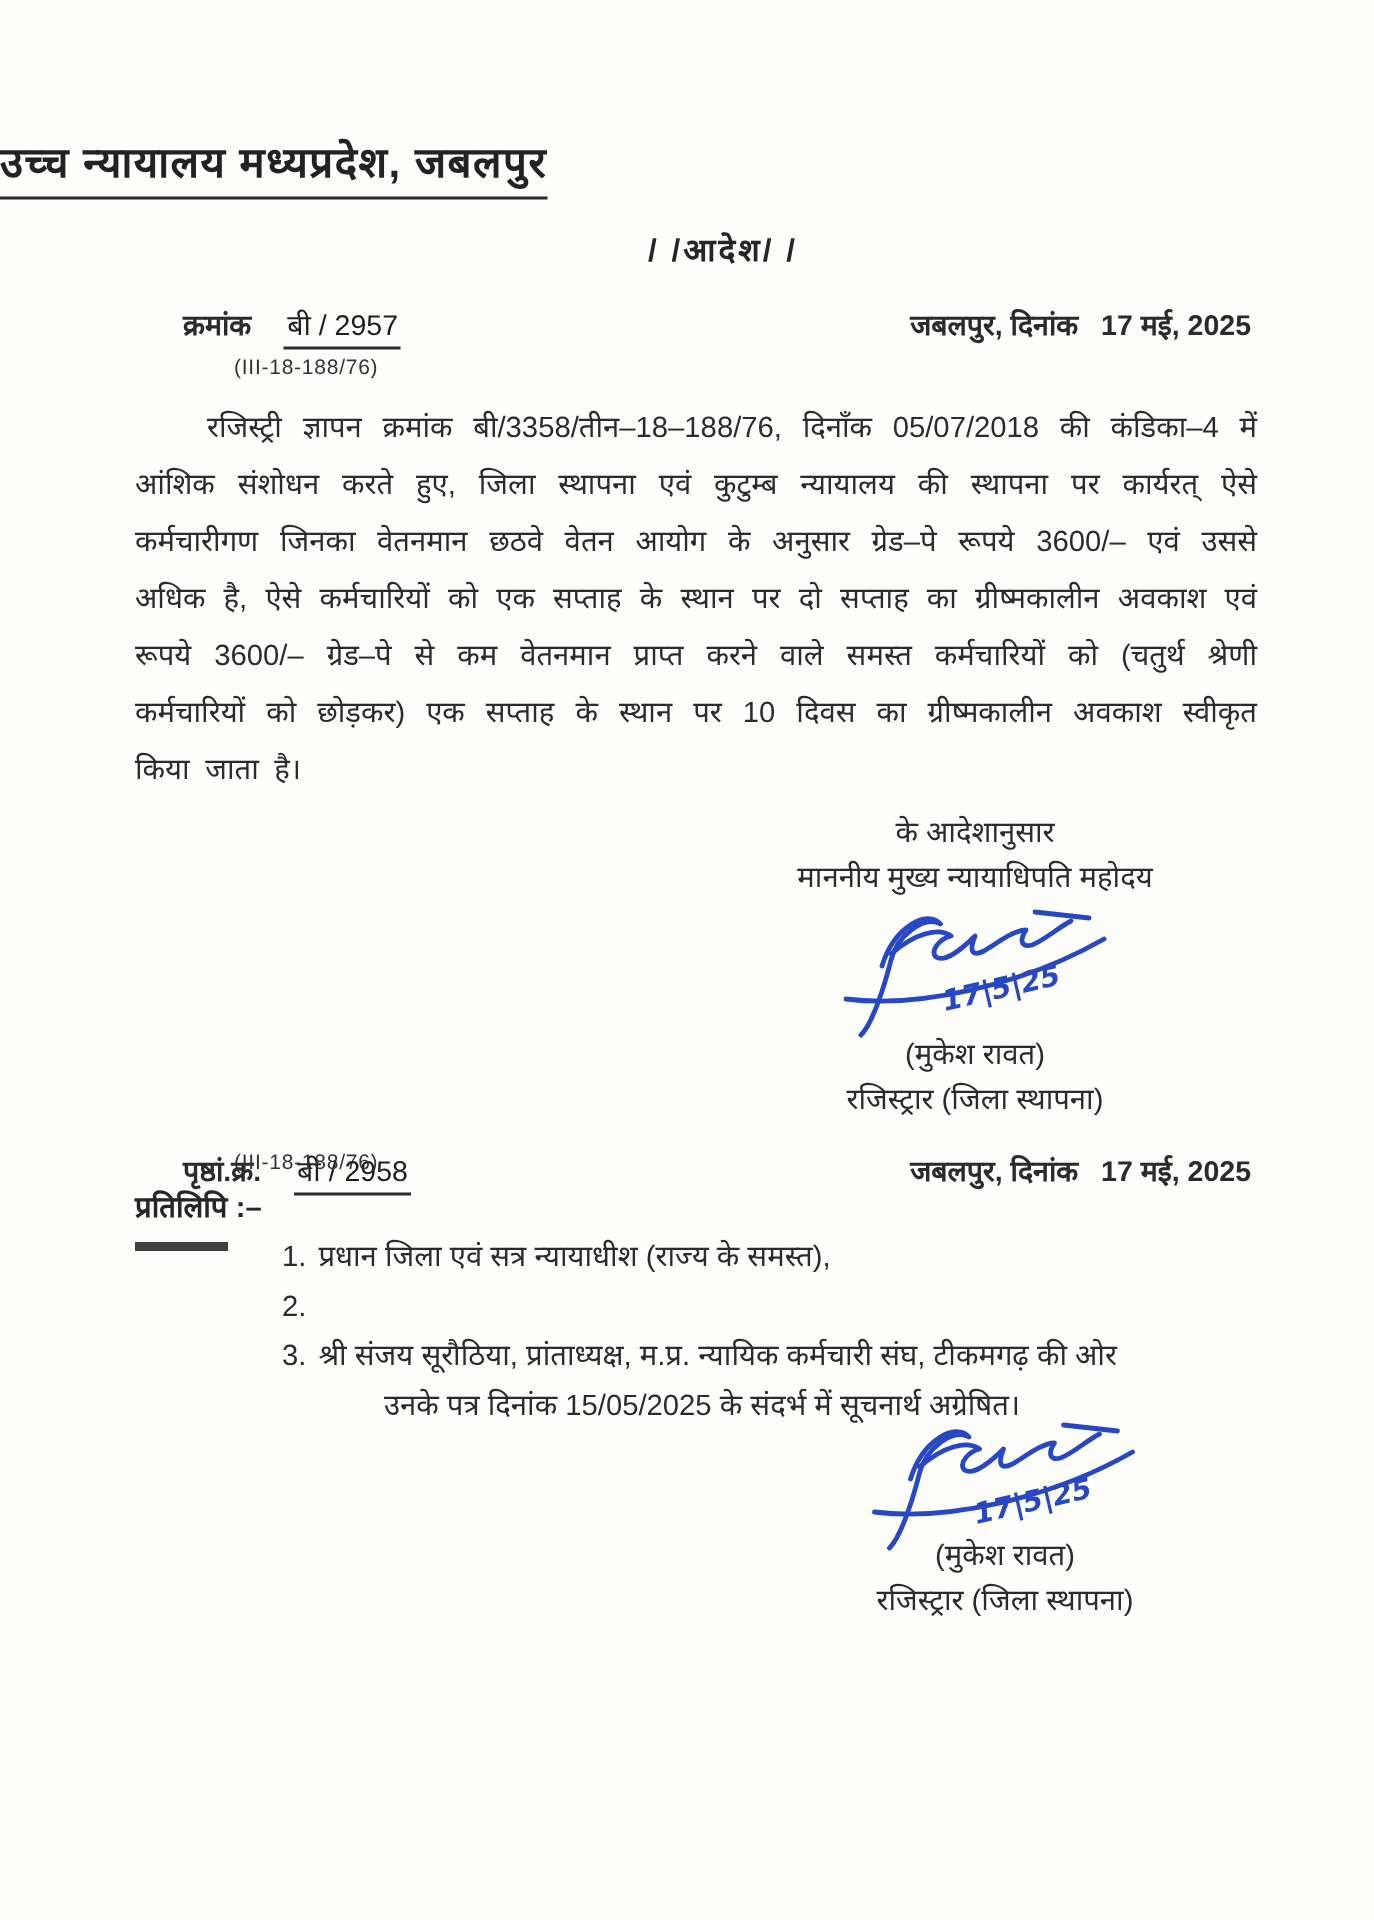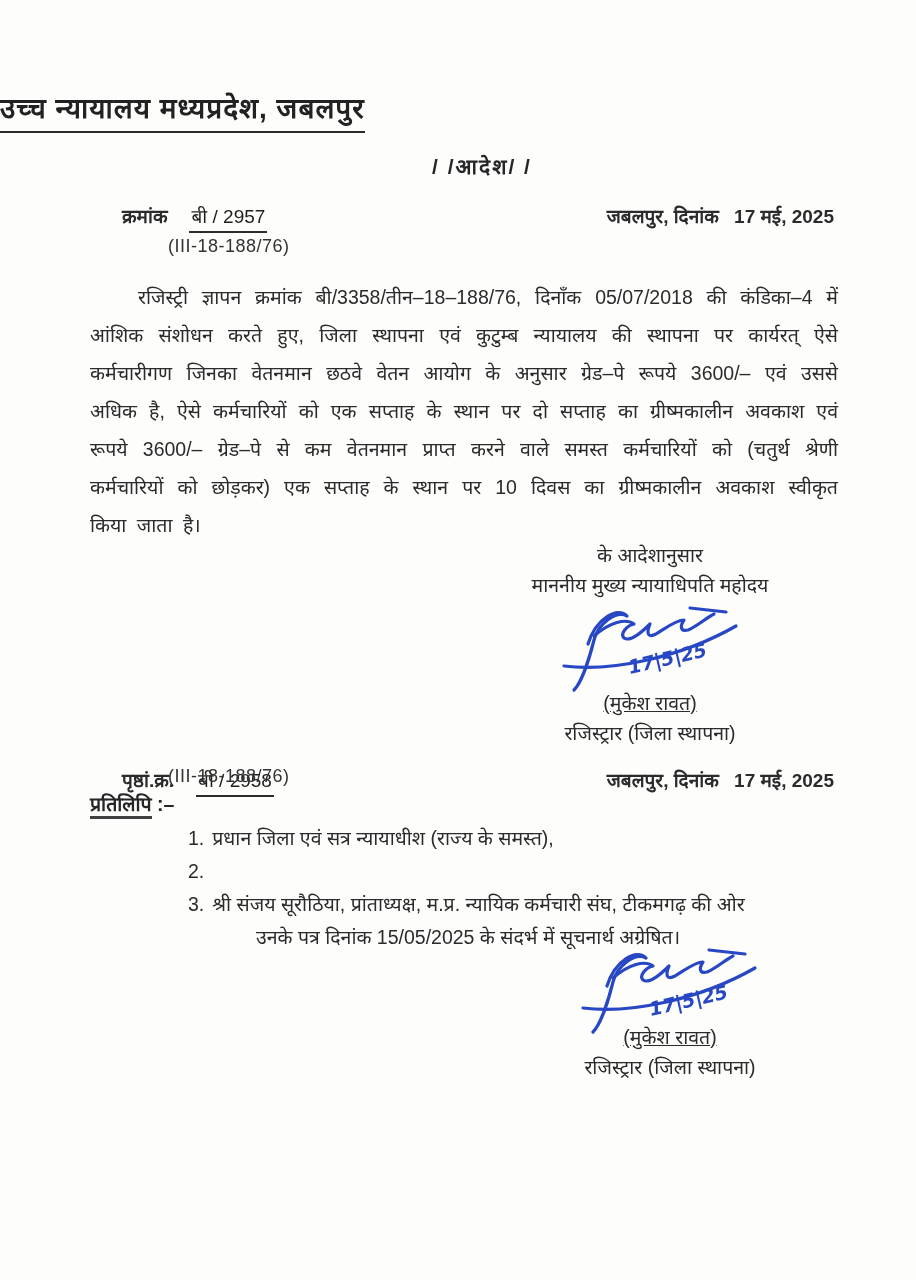--- a/index.html
+++ b/index.html
@@ -62,39 +62,38 @@
   .ref-number {
     font-weight: normal;
     color: #1e1e1e;
     border-bottom: 2px solid #2b2b2b;
     padding: 0 2px 2px 2px;
   }
   .ref-right { color: #2b2b2b; font-weight: bold; }
   .ref-right .date { font-weight: bold; margin-left: 10px; }
   .ref-code {
     position: absolute;
-    left: 168px;
-    font-size: 18px;
+    left: 156px;
+    font-size: 14px;
     color: #333;
     letter-spacing: 0.5px;
   }
   .code-order   { top: 236px; }
   .code-endorse { top: 766px; }
   .body-para {
     position: absolute;
     top: 266px;
     left: 90px;
     width: 748px;
     font-size: 19.5px;
     line-height: 38px;
     text-align: justify;
     text-indent: 48px;
     word-spacing: 5px;
     color: #2b2b2b;
-    margin-top: 12px;
   }
   .sign-block-1 {
     position: absolute;
     top: 540px;
     left: 455px;
     width: 390px;
     text-align: center;
     font-size: 19.5px;
     line-height: 30px;
     color: #2b2b2b;
@@ -119,36 +118,36 @@
   }
   .copies-heading {
     position: absolute;
     top: 790px;
     left: 90px;
     font-size: 19.5px;
     font-weight: bold;
     color: #262626;
   }
   .copies-heading .underlined {
-    border-bottom: 3px solid #404040;
-    padding-bottom: 1px;
+    border-bottom: 6px solid #404040;
+    padding-bottom: 12px;
   }
   .copies-list {
     position: absolute;
     top: 822px;
     left: 188px;
     width: 650px;
     font-size: 19.5px;
     line-height: 33px;
     color: #2b2b2b;
   }
   .copy-item { display: flex; gap: 8px; }
   .copy-num { flex: 0 0 auto; }
   .copy-sub { padding-left: 68px; }
-  .sign-name { margin-top: 2px; text-decoration: underline; }
+  .sign-name { margin-top: 2px; }
 </style>
 </head>
 <body>
 
 <div class="page">
 
   <div class="doc-title">
     <span class="underlined">उच्च न्यायालय मध्यप्रदेश, जबलपुर</span>
   </div>
   <div class="doc-subtitle">/ /आदेश/ /</div>

